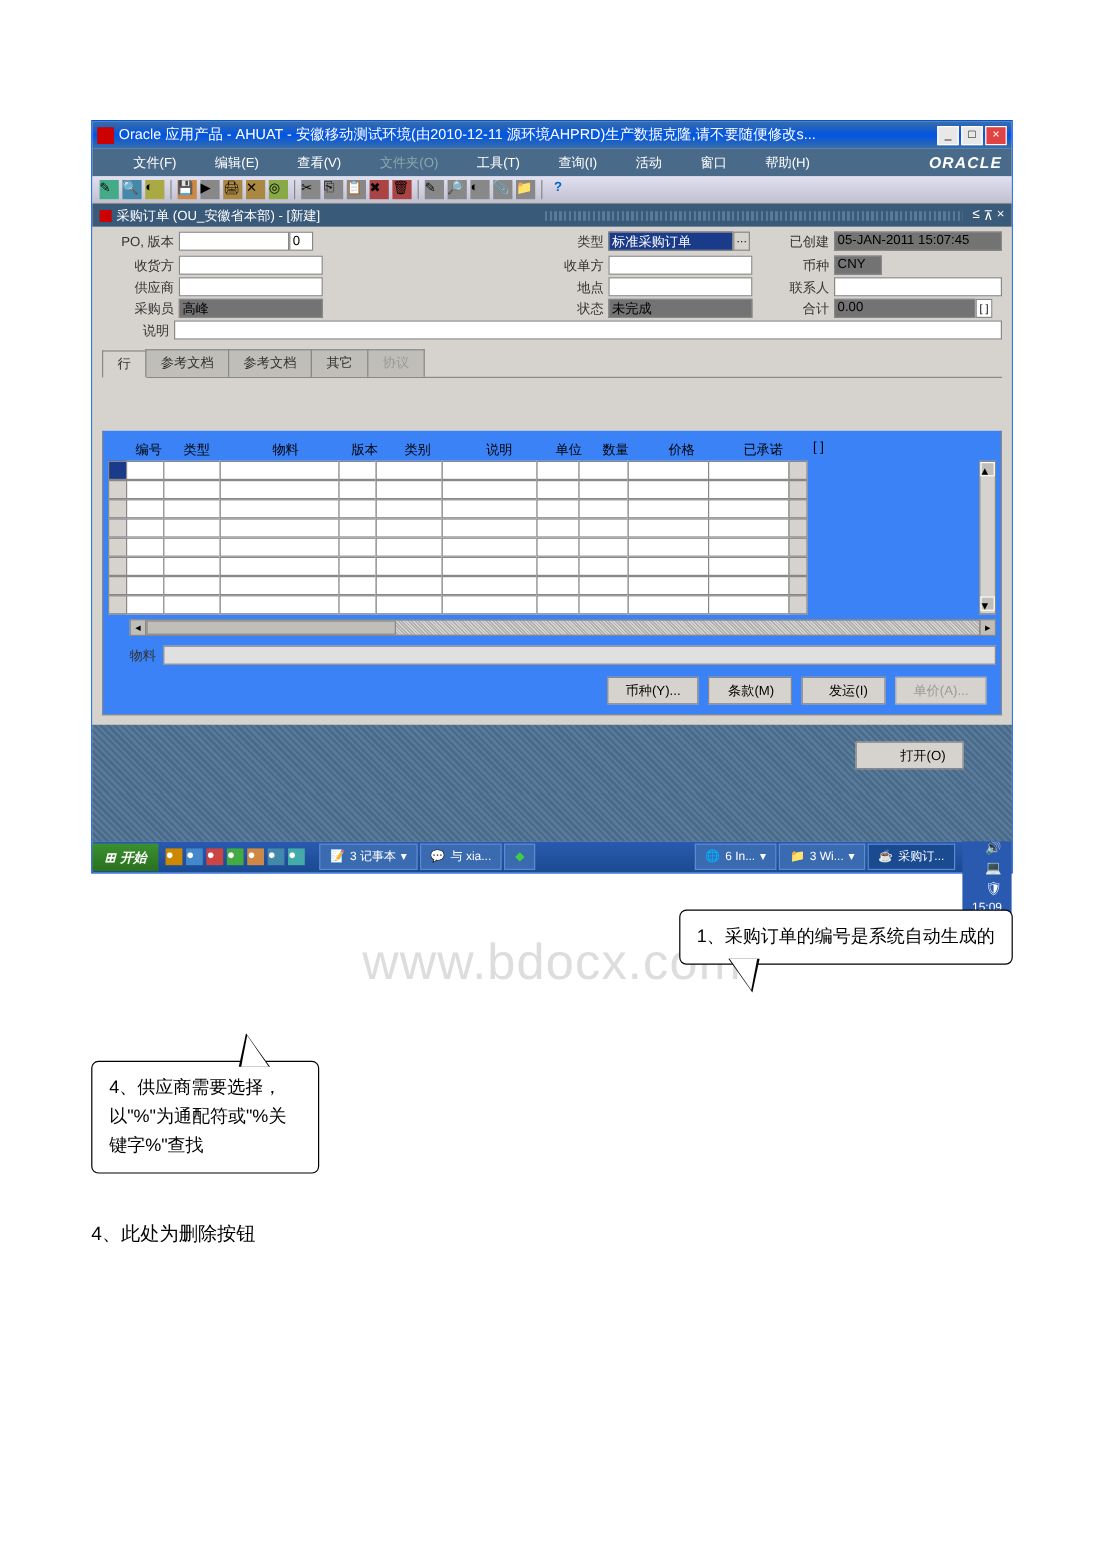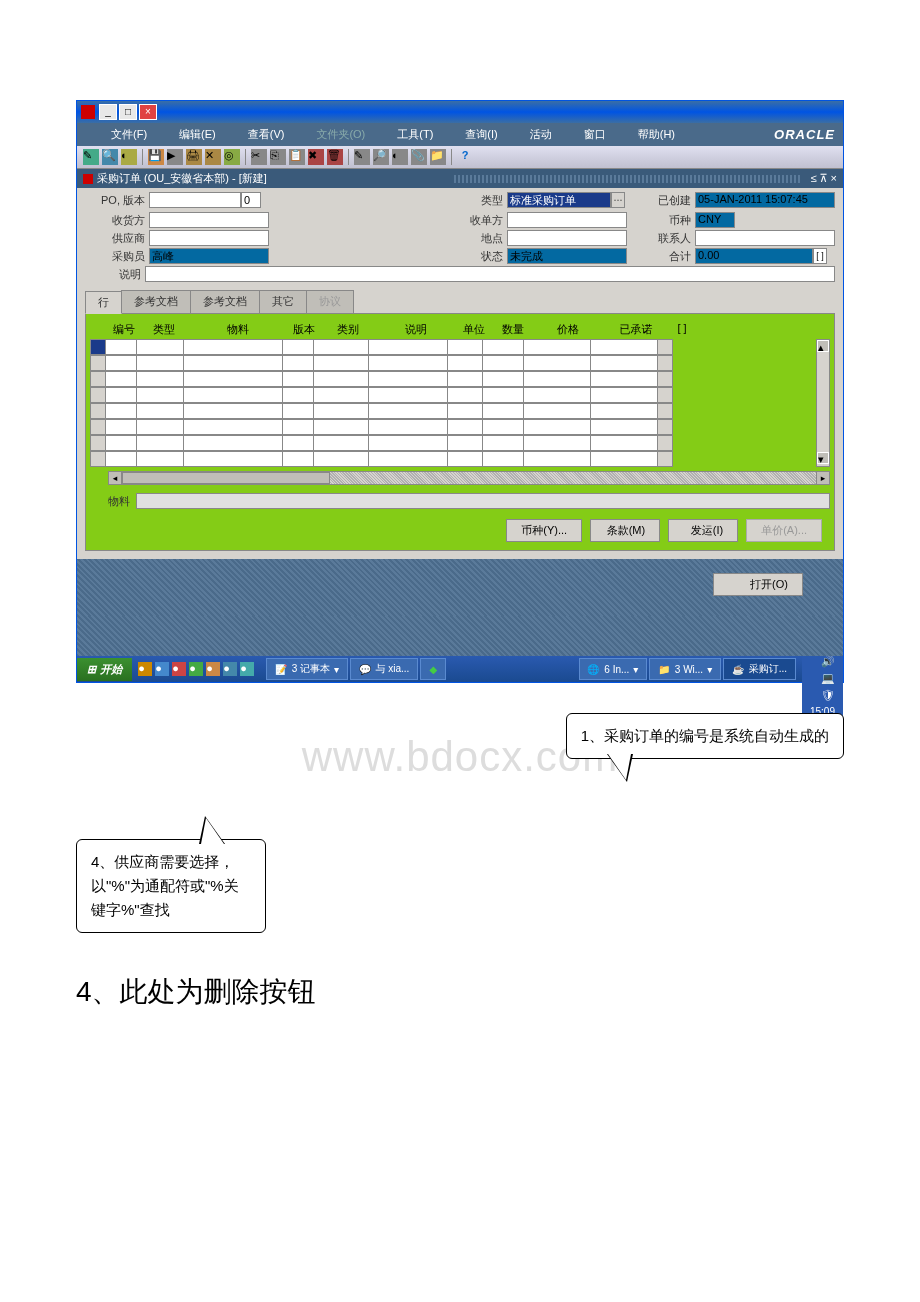--- a/index.html
+++ b/index.html
@@ -29,34 +29,34 @@
     .form-title-text { flex: 1; }
     .form-title-dots { flex: 1; background: repeating-linear-gradient(to right, #5a7a9a 0, #5a7a9a 2px, transparent 2px, transparent 4px); height: 8px; margin: 0 8px; }
     .form-win-btns { display: flex; gap: 3px; font-size: 11px; }
     .form-win-btns span { cursor: pointer; }
     
     .form-body { padding: 4px 8px 8px 8px; background: #d6d3ce; }
     .header-grid { display: grid; grid-template-columns: 60px 120px auto 40px 120px 60px 140px; gap: 2px 4px; align-items: center; margin-bottom: 4px; }
     .header-grid2 { display: grid; grid-template-columns: 60px 120px auto 40px 120px 60px 140px; gap: 2px 4px; align-items: center; margin-bottom: 2px; }
     .lbl { text-align: right; color: #333; font-size: 11px; white-space: nowrap; }
     .fld { background: #fff; border: 1px solid #888; height: 16px; padding: 0 2px; font-size: 11px; }
-    .fld.ro { background: #0369a1; }
+    .fld.ro { background: #737373; }
     .fld.highlight { background: #1a3a8a; color: #fff; }
     .fld-sm { width: 20px; }
     .dots { background: #d6d3ce; border: 1px solid #888; width: 14px; height: 16px; text-align: center; cursor: pointer; font-size: 9px; line-height: 14px; }
     
     .descr-row { display: flex; align-items: center; gap: 4px; margin-bottom: 8px; }
     .descr-fld { flex: 1; background: #fff; border: 1px solid #888; height: 16px; }
     
     .tabs { display: flex; border-bottom: 1px solid #888; }
     .tab { padding: 3px 12px; background: #c0beb8; border: 1px solid #888; border-bottom: none; margin-right: -1px; font-size: 11px; cursor: pointer; color: #333; }
     .tab.active { background: #d6d3ce; border-bottom: 1px solid #d6d3ce; position: relative; top: 1px; }
     .tab.disabled { color: #999; }
     
-    .grid-area { border: 1px solid #888; border-top: none; padding: 8px 4px; background: #84cc16; }
+    .grid-area { border: 1px solid #888; border-top: none; padding: 8px 4px; background: #3b82f6; margin-top: 44px; }
     .grid-headers { display: flex; gap: 0; margin-bottom: 2px; padding-left: 18px; }
     .gh { font-size: 11px; text-align: center; border-right: 0; }
     .gh-num { width: 32px; }
     .gh-type { width: 48px; }
     .gh-item { width: 100px; }
     .gh-ver { width: 32px; }
     .gh-cat { width: 56px; }
     .gh-desc { width: 80px; }
     .gh-uom { width: 36px; }
     .gh-qty { width: 42px; }
@@ -109,30 +109,31 @@
     .callouts { width: 768px; margin: 30px auto 0; position: relative; }
     .callout-row { display: flex; gap: 18px; justify-content: flex-end; margin-bottom: 60px; }
     .callout { border: 1px solid #000; border-radius: 6px; padding: 10px 14px; background: #fff; font-size: 15px; line-height: 1.6; position: relative; min-width: 170px; }
     .callout::after { content: ''; position: absolute; bottom: -24px; left: 40px; width: 0; height: 0; border-left: 20px solid transparent; border-right: 6px solid transparent; border-top: 28px solid #000; }
     .callout::before { content: ''; position: absolute; bottom: -22px; left: 41px; width: 0; height: 0; border-left: 18px solid transparent; border-right: 5px solid transparent; border-top: 26px solid #fff; z-index: 1; }
     .callout4::after { top: -24px; bottom: auto; border-top: none; border-bottom: 28px solid #000; left: auto; right: 40px; border-left: 6px solid transparent; border-right: 20px solid transparent; }
     .callout4::before { top: -22px; bottom: auto; border-top: none; border-bottom: 26px solid #fff; left: auto; right: 41px; border-left: 5px solid transparent; border-right: 18px solid transparent; }
     
     .watermark { position: absolute; top: 20px; left: 50%; transform: translateX(-50%); font-size: 42px; color: #ddd; font-family: Arial; z-index: -1; letter-spacing: 1px; }
     
-    .body-text { width: 768px; margin: 40px auto; font-size: 28px; }
+    .body-text { width: 768px; margin: 40px auto; font-size: 16px; }
     
     .flex-wrap { display: flex; }
   </style>
 </head>
 <body>
 
 <div class="window">
   <div class="titlebar">
     <span class="titlebar-icon"></span>
+    <span class="titlebar-text">Oracle 应用产品 - AHUAT - 安徽移动测试环境(由2010-12-11 源环境AHPRD)生产数据克隆,请不要随便修改s...</span>
     <div class="win-buttons">
       <div class="win-btn">_</div>
       <div class="win-btn">□</div>
       <div class="win-btn close">×</div>
     </div>
   </div>
 
   <div class="menubar">
     <span class="menubar-item">文件(F)</span>
     <span class="menubar-item">编辑(E)</span>

